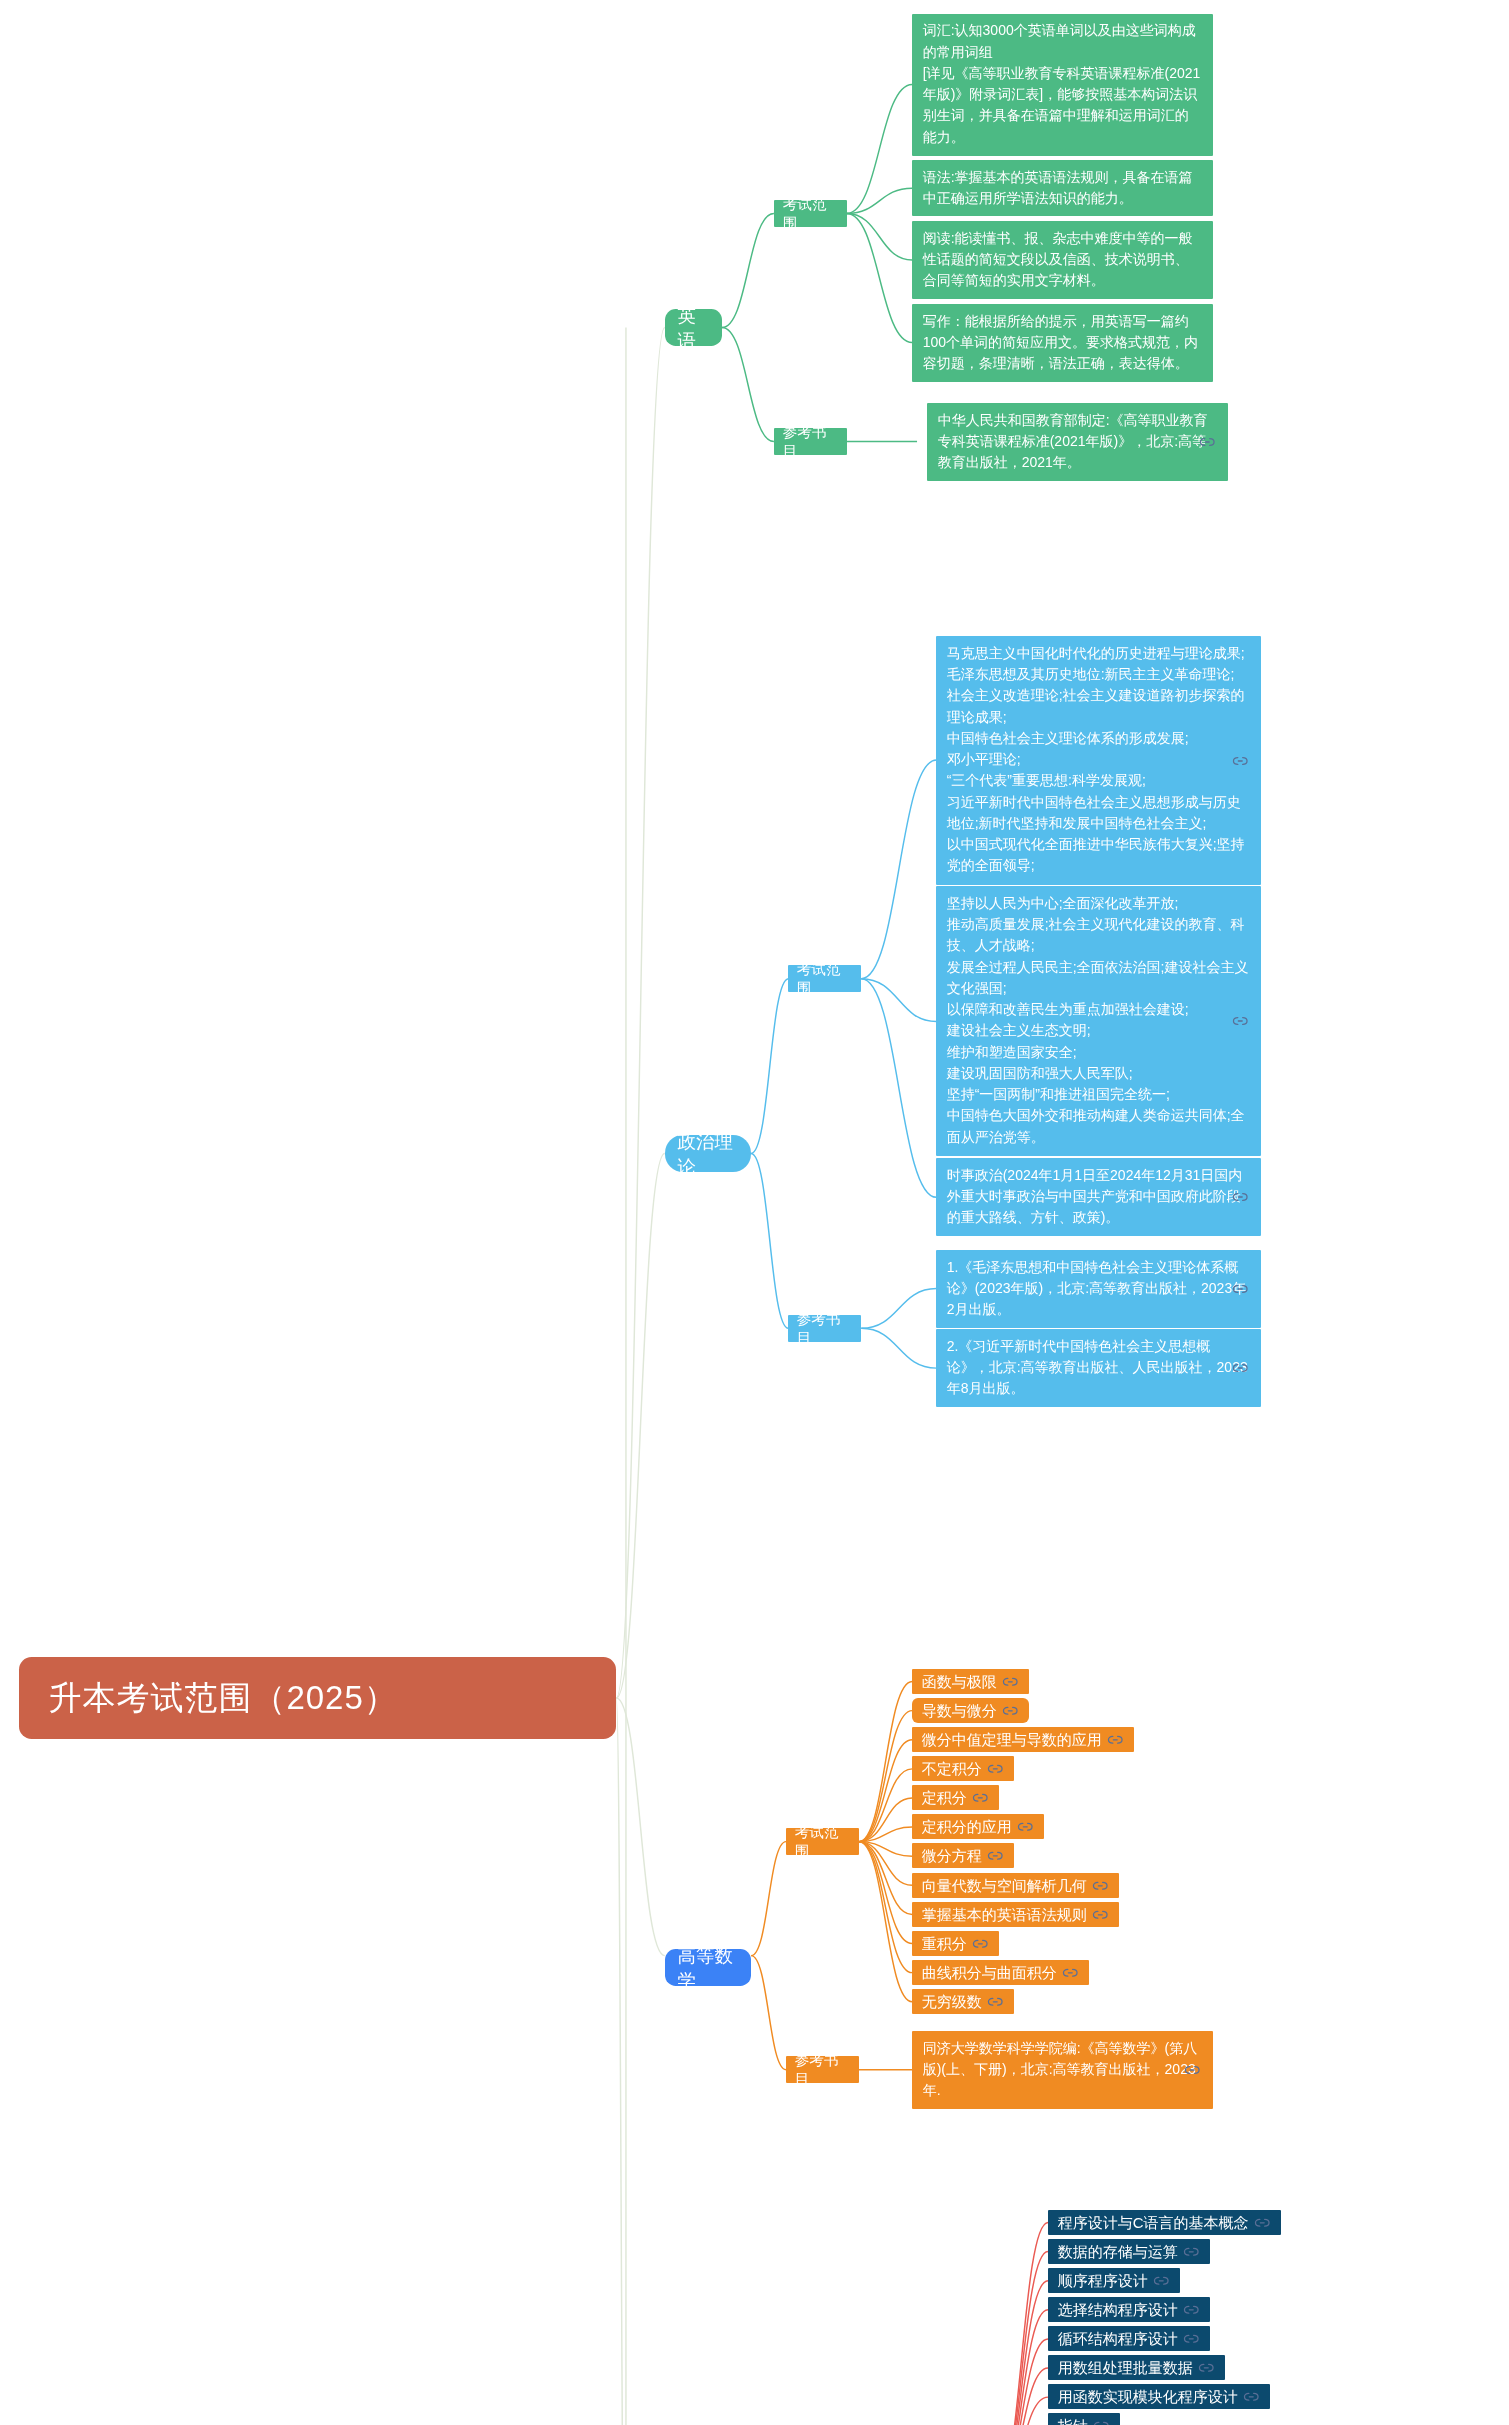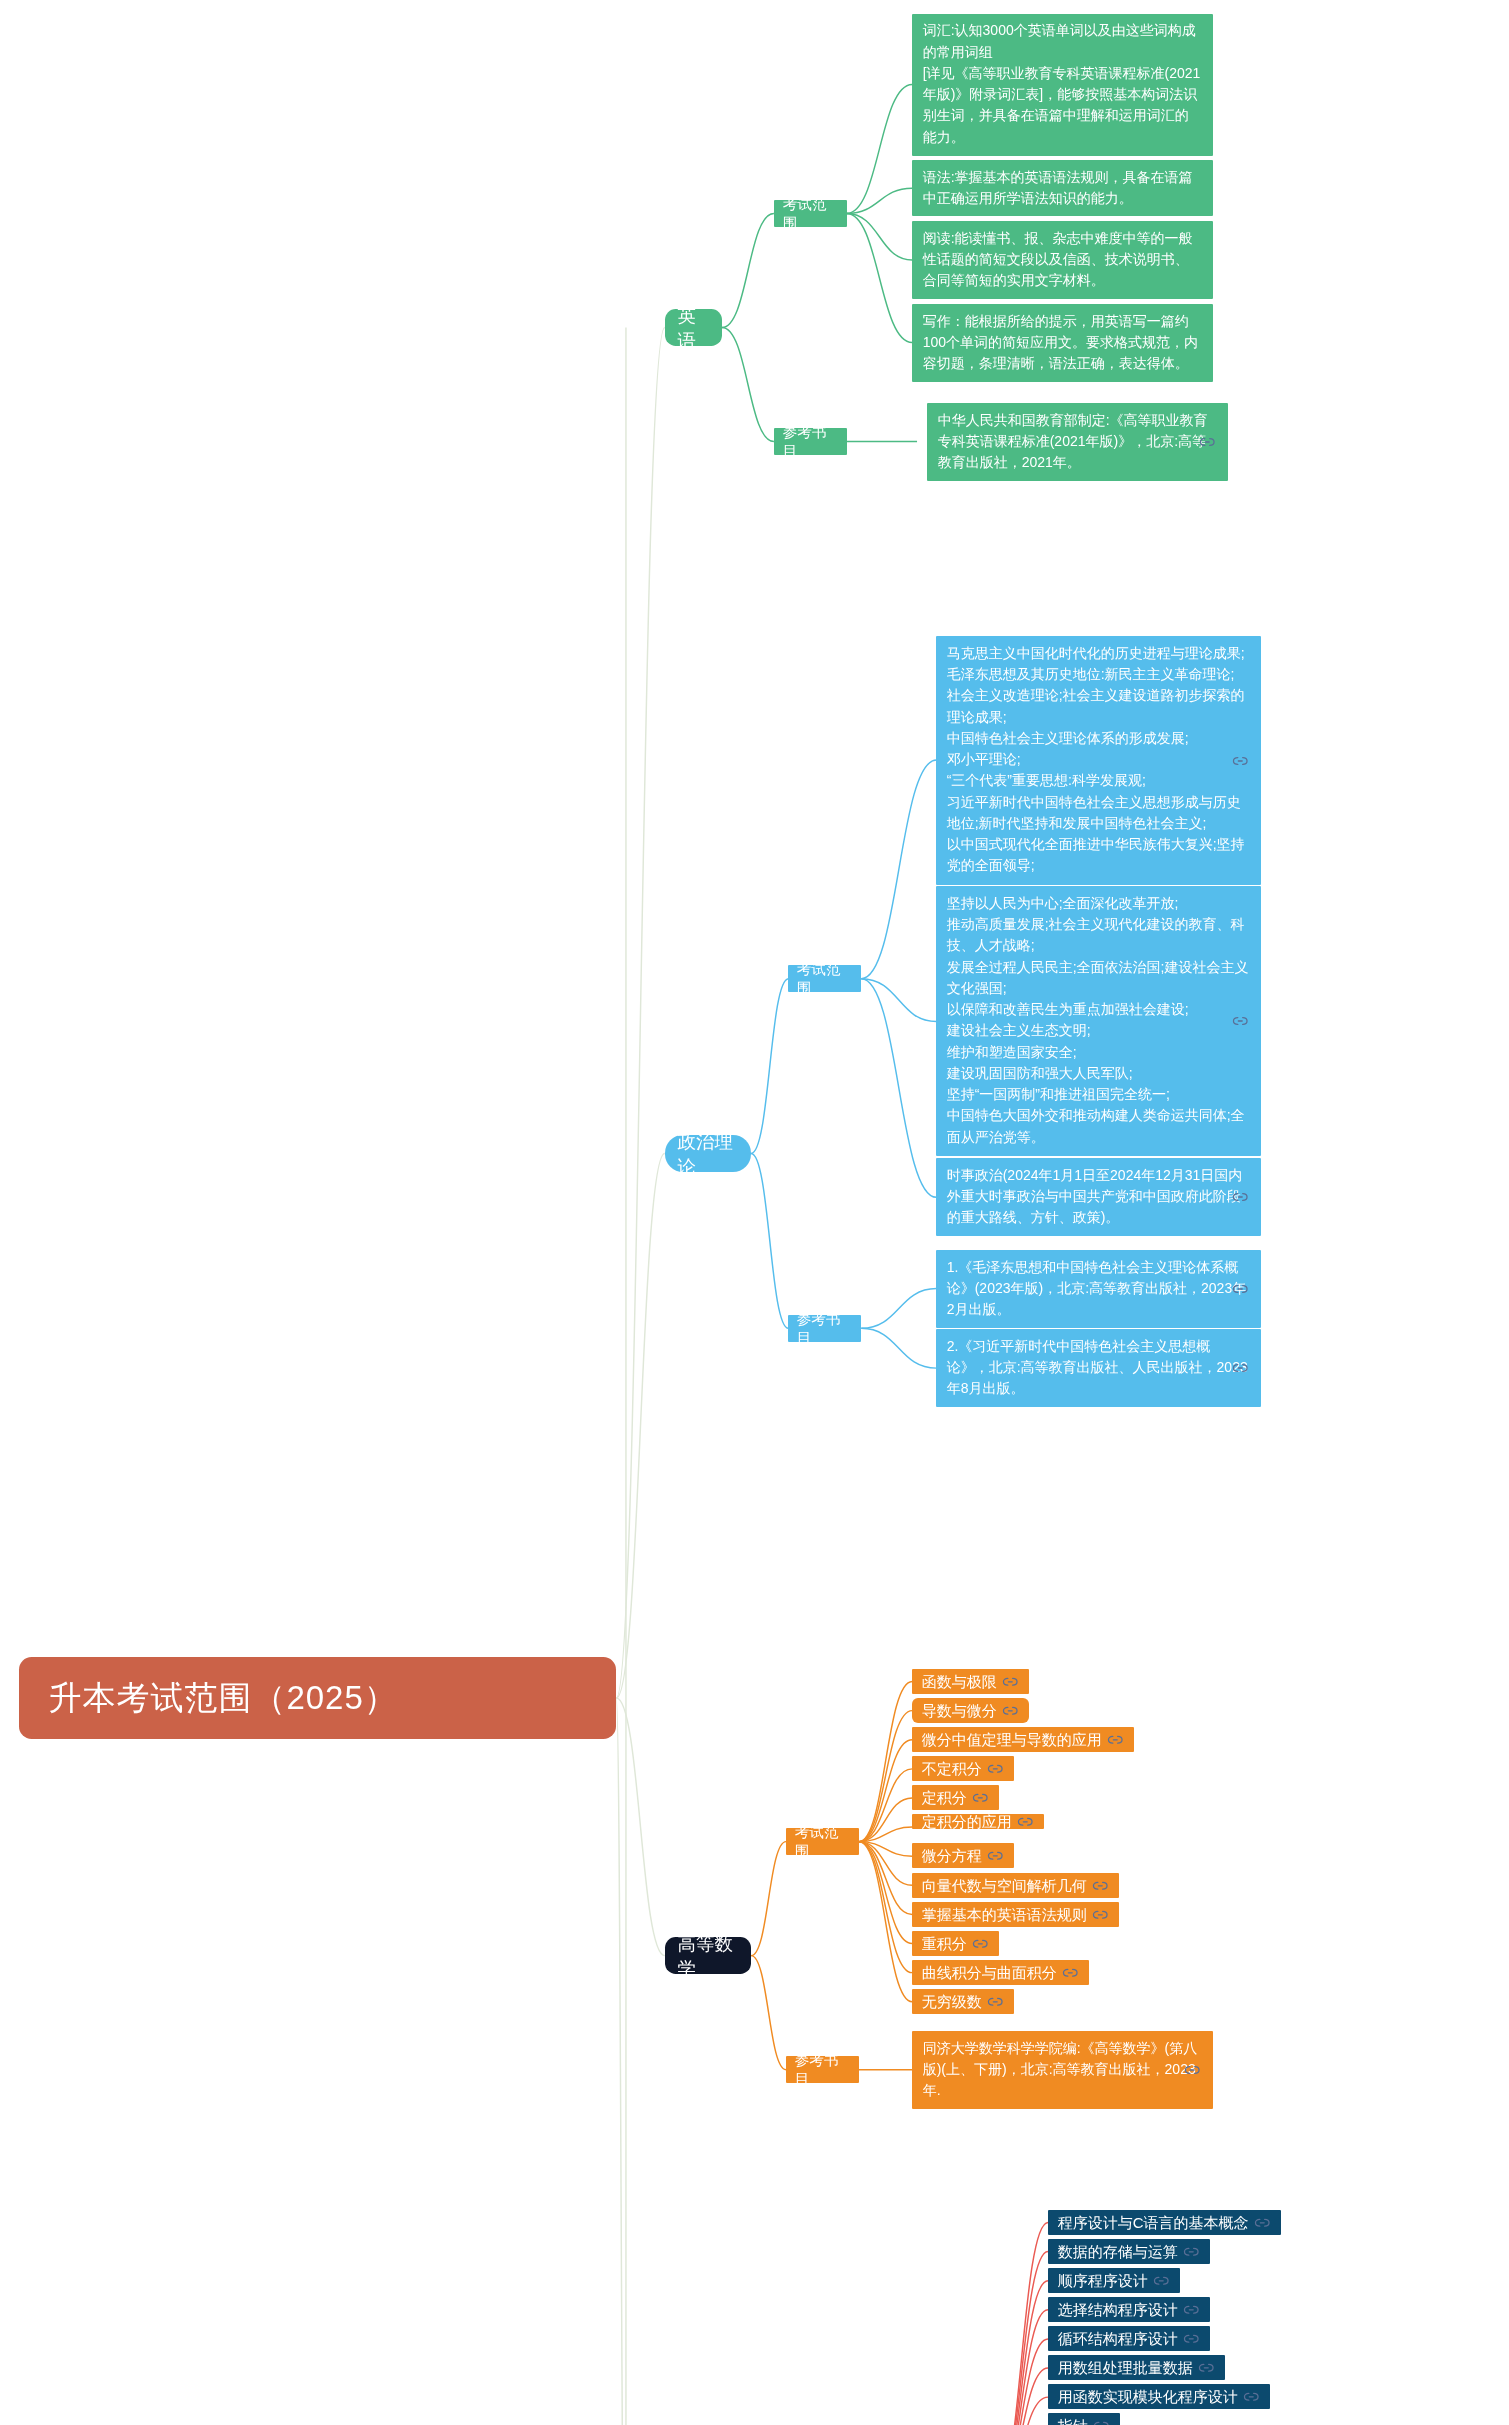--- a/index.html
+++ b/index.html
@@ -22,21 +22,21 @@
   }
 
   
   .subject{
     border-radius:10.7px;
     display:flex;align-items:center;justify-content:center;
     font-size:18.4px;padding:0 12.6px;
   }
   .subject.green{background:#4cba84;}
   .subject.blue{background:#55bdec;}
-  .subject.orange{background:#0f172a;}
+  .subject.orange{background:#3b82f6;margin-top:12px;}
 
   
   .cat{
     display:flex;align-items:center;justify-content:center;
     font-size:14.6px;padding:0 8.7px;border-radius:1px;
   }
   .cat.green{background:#4cba84;}
   .cat.blue{background:#55bdec;}
   .cat.orange{background:#f08b22;}
 
@@ -282,21 +282,21 @@
     <div class="node leaf oneline orange" style="left: 912px; top: 1785px; height: 25px; width: auto;">
       <span class="txt">定积分</span>
       <span class="lnk">
         <svg width="16.5" height="9.7" viewBox="0 0 34 20">
           <path d="M13 10 H21" stroke="#5a6f96" stroke-width="2.6" fill="none" stroke-linecap="round"></path>
           <path d="M12 3 C6 3 3 6 3 10 C3 14 6 17 12 17" stroke="#5a6f96" stroke-width="2.6" fill="none" stroke-linecap="round"></path>
           <path d="M22 3 C28 3 31 6 31 10 C31 14 28 17 22 17" stroke="#5a6f96" stroke-width="2.6" fill="none" stroke-linecap="round"></path>
         </svg>
       </span>
     </div>
-    <div class="node leaf oneline orange" style="left: 912px; top: 1814px; height: 15px; width: auto;">
+    <div class="node leaf oneline orange" style="left: 912px; top: 1814px; height: 25px; width: auto;">
       <span class="txt">定积分的应用</span>
       <span class="lnk">
         <svg width="16.5" height="9.7" viewBox="0 0 34 20">
           <path d="M13 10 H21" stroke="#5a6f96" stroke-width="2.6" fill="none" stroke-linecap="round"></path>
           <path d="M12 3 C6 3 3 6 3 10 C3 14 6 17 12 17" stroke="#5a6f96" stroke-width="2.6" fill="none" stroke-linecap="round"></path>
           <path d="M22 3 C28 3 31 6 31 10 C31 14 28 17 22 17" stroke="#5a6f96" stroke-width="2.6" fill="none" stroke-linecap="round"></path>
         </svg>
       </span>
     </div>
     <div class="node leaf oneline orange" style="left: 912px; top: 1843px; height: 25px; width: auto;">

